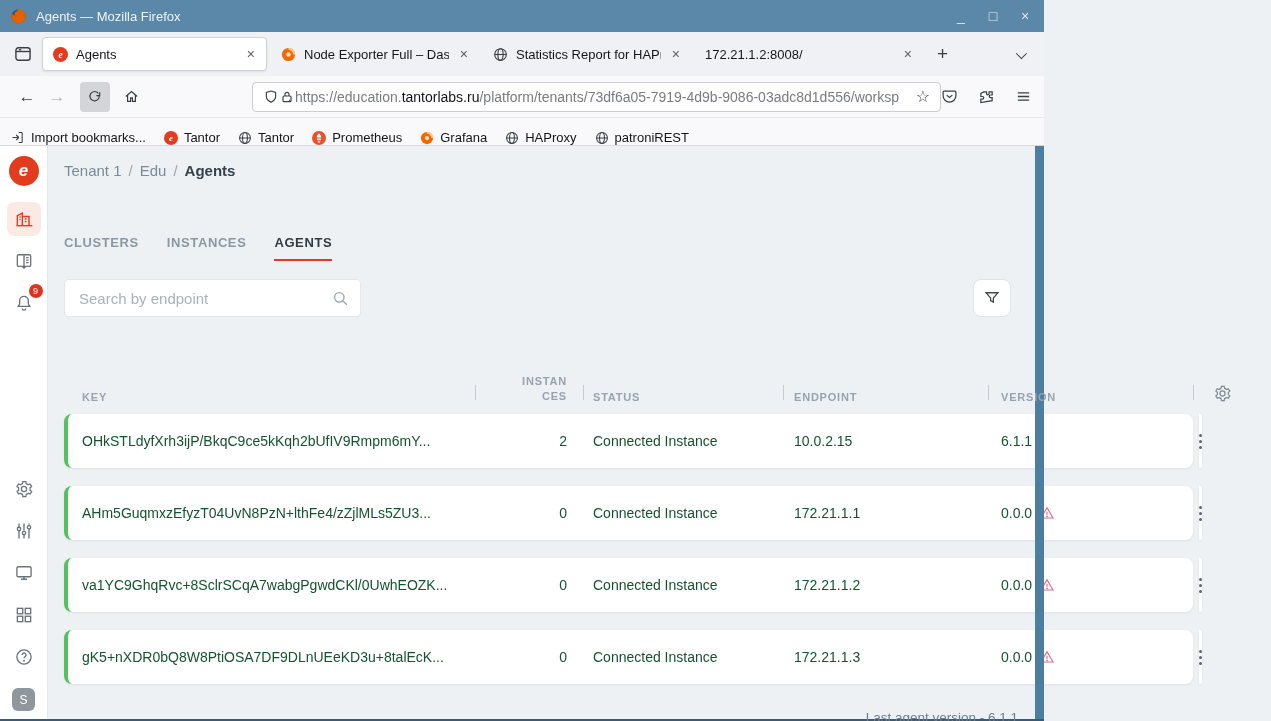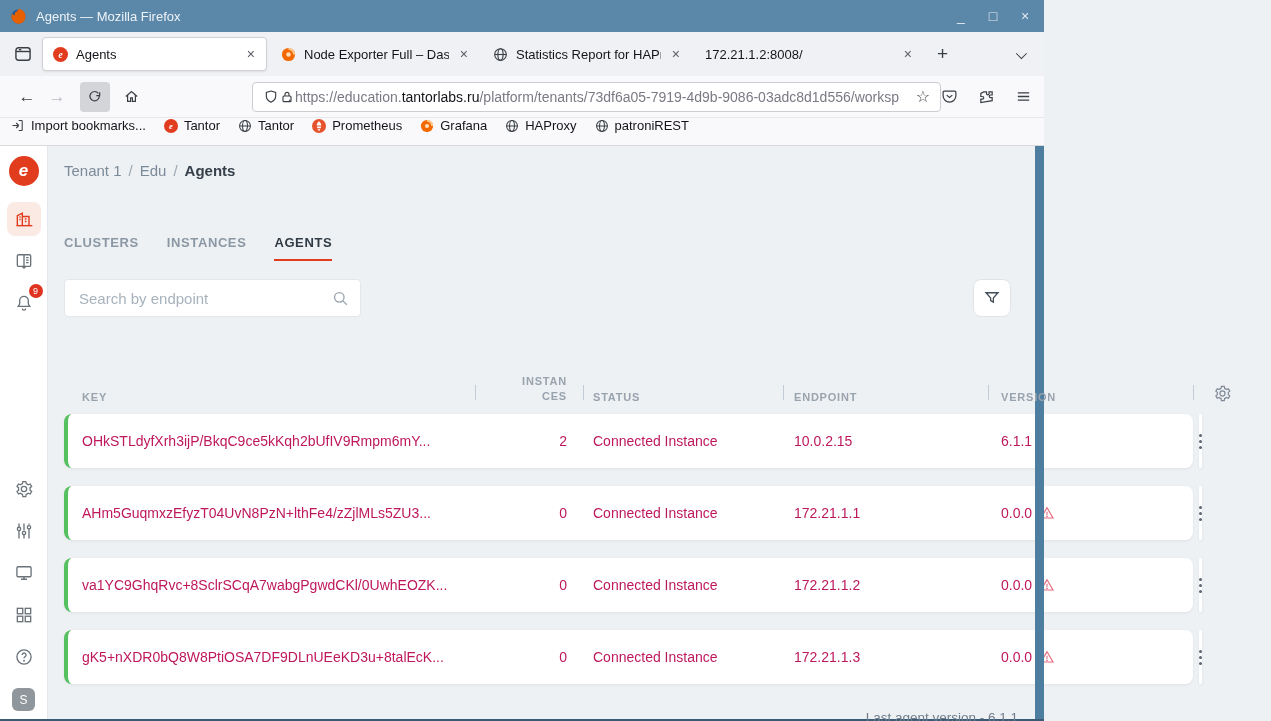--- a/index.html
+++ b/index.html
@@ -30,21 +30,21 @@
   .navbtn { width:30px; height:30px; display:flex; align-items:center; justify-content:center; font-size:17px; color:#3a3f44; border-radius:4px; flex:none; }
   .navbtn.disabled { color:#b7bac0; }
   .navbtn.reloadbg { background:#d4d5d9; margin-left:8px; }
   .urlbar { width:806px; height:30px; margin-left:106px; background:#fff; border:1px solid #ccccd3; border-radius:4px; display:flex; align-items:center; padding:13px 10px; gap:0; }
   .urltext { font-size:14px; color:#7a7a85; white-space:nowrap; overflow:hidden; flex:1; }
   .urltext b { color:#15141a; font-weight:normal; }
   .star { color:#3a3f44; font-size:16px; }
   .nav-right { margin-left:auto; display:flex; gap:20px; align-items:center; color:#3a3f44; }
 
   
-  .bookmarksbar { height:28px; background:#f9f9fb; border-bottom:1px solid #d9d9de; display:flex; align-items:flex-start; padding:0 10px; gap:18px; flex:none; }
+  .bookmarksbar { height:28px; background:#f9f9fb; border-bottom:1px solid #d9d9de; display:flex; align-items:flex-end; padding:0 10px; gap:18px; flex:none; }
   .bmk { display:flex; align-items:center; gap:6px; font-size:13px; color:#15141a; }
 
   
   .app { flex:1; display:flex; background:#eef1f4; min-height:0; }
   .sidebar { width:48px; background:#fff; border-right:1px solid #e4e8ec; display:flex; flex-direction:column; align-items:center; padding:10px 0 8px; flex:none; }
   .logo { width:30px; height:30px; border-radius:50%; background:#e23c1e; color:#fff; display:flex; align-items:center; justify-content:center; font-size:17px; font-style:italic; font-weight:bold; margin-bottom:16px; }
   .sbicon { width:34px; height:34px; display:flex; align-items:center; justify-content:center; border-radius:8px; color:#6a727a; margin-bottom:8px; position:relative; }
   .sbicon.active { background:#fbe9e4; color:#e23c1e; }
   .badge { position:absolute; top:-2px; right:-2px; min-width:14px; height:14px; border-radius:7px; background:#e0331f; color:#fff; font-size:9px; display:flex; align-items:center; justify-content:center; padding:0 3px; }
   .sb-spacer { flex:1; }
@@ -70,21 +70,21 @@
   .thead { display:grid; grid-template-columns:411px 108px 200px 205px 205px 58px; align-items:end; height:48px; margin-top:42px; padding-bottom:4px; color:#98a3ae; font-size:11px; font-weight:bold; letter-spacing:.8px; }
   .th { position:relative; }
   .th.sep::before { content:''; position:absolute; left:0; bottom:3px; width:1px; height:15px; background:#c3ccd4; }
   .th-key { padding-left:18px; }
   .th-inst { text-align:right; padding-right:16px; white-space:pre-line; line-height:1.3; }
   .th-status { padding-left:10px; } .th-endpoint { padding-left:11px; } .th-version { padding-left:13px; }
   .th-gear { display:flex; justify-content:center; color:#7c8894; padding-bottom:0; }
 
   .rows { margin-top:7px; }
   .rowline { display:flex; margin-bottom:18px; }
-  .card { width:1129px; height:54px; background:#fff; border-radius:8px; border-left:4px solid #55c05e; box-shadow:0 1px 3px rgba(20,30,40,.07); display:grid; grid-template-columns:407px 108px 200px 205px 205px; align-items:center; font-size:14px; color:#be185d; }
+  .card { width:1129px; height:54px; background:#fff; border-radius:8px; border-left:4px solid #55c05e; box-shadow:0 1px 3px rgba(20,30,40,.07); display:grid; grid-template-columns:407px 108px 200px 205px 205px; align-items:center; font-size:14px; color:#14532d; }
   .c-key { padding-left:14px; white-space:nowrap; overflow:hidden; }
   .c-inst { text-align:right; padding-right:16px; }
   .c-status { padding-left:10px; } .c-endpoint { padding-left:11px; }
   .c-version { padding-left:13px; display:flex; align-items:center; gap:7px; }
   .kebabcard { width:52px; height:54px; margin-left:6px; background:#fff; border-radius:8px; box-shadow:0 1px 3px rgba(20,30,40,.07); display:flex; align-items:center; justify-content:center; }
   .kdots { display:flex; flex-direction:column; gap:3px; }
   .kdots i { width:3px; height:3px; border-radius:50%; background:#5a6570; }
 
   .footer { text-align:right; padding-right:26px; margin-top:26px; font-size:13.5px; color:#6f7d8a; }
 

